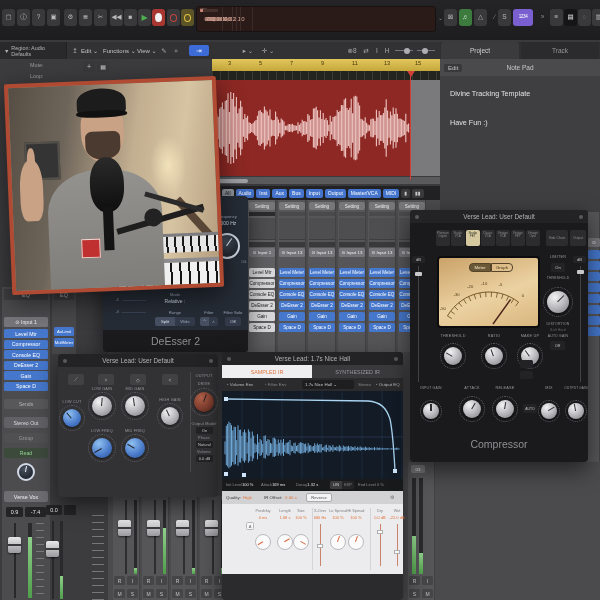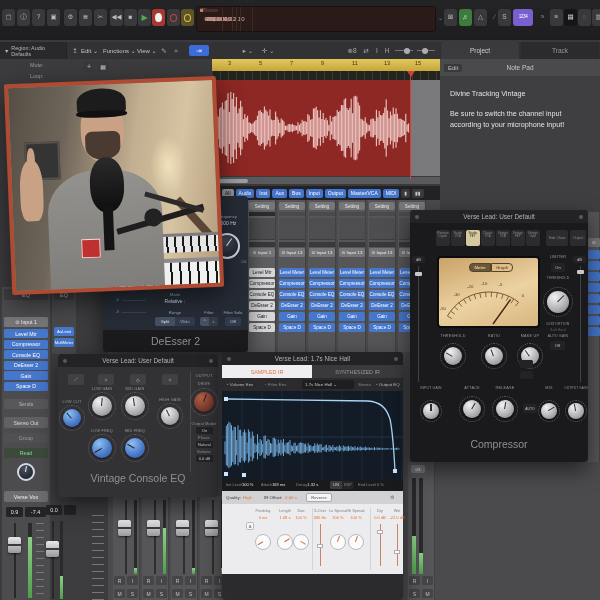--- a/index.html
+++ b/index.html
@@ -265,24 +265,24 @@
       <div style="left: 92px; top: 456px; width: 12px; height: 85px; background: repeating-linear-gradient(rgb(119, 119, 122) 0px, rgb(119, 119, 122) 1px, transparent 1px, transparent 7px);"></div>
     </div>
 
   <div id="notepanel">
     <div id="notetools">
       <span class="npbtn">Aa</span>
       <span id="notetitle">Note Pad</span>
       <span class="npbtn">Edit</span>
     </div>
     <div id="notebody">
-        <p>Divine Tracking Vintage</p>
+        <p>Divine Tracking Template</p>
         <div class="sp"></div>
-        <p>Be sure to switch the channel input according to your microphone input!</p>
         <div class="sp"></div>
+        <p>Have Fun :)</p>
       </div>
   </div>
 
   <div id="ruler">
       <div class="barnum" style="left: 16px;">3</div>
       <div class="barnum" style="left: 47px;">5</div>
       <div class="barnum" style="left: 78px;">7</div>
       <div class="barnum" style="left: 109px;">9</div>
       <div class="barnum" style="left: 140px;">11</div>
       <div class="barnum" style="left: 172px;">13</div>
@@ -531,21 +531,20 @@
       <div class="tinylabel" style="left: 134px; top: 20px; width: 24px;">OUTPUT</div>
       <div class="tinylabel" style="left: 134px; top: 28px; width: 24px;">DRIVE</div>
       <div class="ring-dots" style="left: 132px; top: 34px; width: 28px; height: 28px;"></div>
       <div class="knob redk" style="left: 136px; top: 38px; width: 20px; height: 20px; --rot: 20deg;"></div>
       <div class="tinylabel" style="left: 130px; top: 68px; width: 32px;">Output Model</div>
       <div class="tinybox" style="left: 138px; top: 73px; width: 17px; height: 7px;">On</div>
       <div class="tinylabel" style="left: 130px; top: 82px; width: 32px;">Phase</div>
       <div class="tinybox" style="left: 138px; top: 87px; width: 17px; height: 7px;">Natural</div>
       <div class="tinylabel" style="left: 130px; top: 96px; width: 32px;">Volume</div>
       <div class="tinybox" style="left: 138px; top: 101px; width: 17px; height: 7px;">0.0 dB</div>
-      <div class="pname" style="left: 0px; top: 118px;">Vintage Console EQ</div>
     </div>
 
   <div id="spaced" class="pwin" style="left:222px;top:352px;width:181px;height:248px;background:#2b2b2d;z-index:4;">
       <div class="ptitle">
         <div class="pdot" style="left: 5px;"></div>
         <span style="position: static;">Verse Lead: 1.7s Nice Hall</span>
         <div class="pdot" style="right: 5px;"></div>
       </div>
       <div style="left: 0px; top: 13px; width: 90px; height: 13px; background: rgb(238, 238, 240); color: rgb(224, 118, 62); font-size: 5.4px; display: flex; align-items: center; justify-content: center;">SAMPLED IR</div>
       <div style="left: 90px; top: 13px; width: 91px; height: 13px; background: rgb(58, 58, 61); color: rgb(150, 150, 154); font-size: 5.4px; display: flex; align-items: center; justify-content: center;">SYNTHESIZED IR</div>

